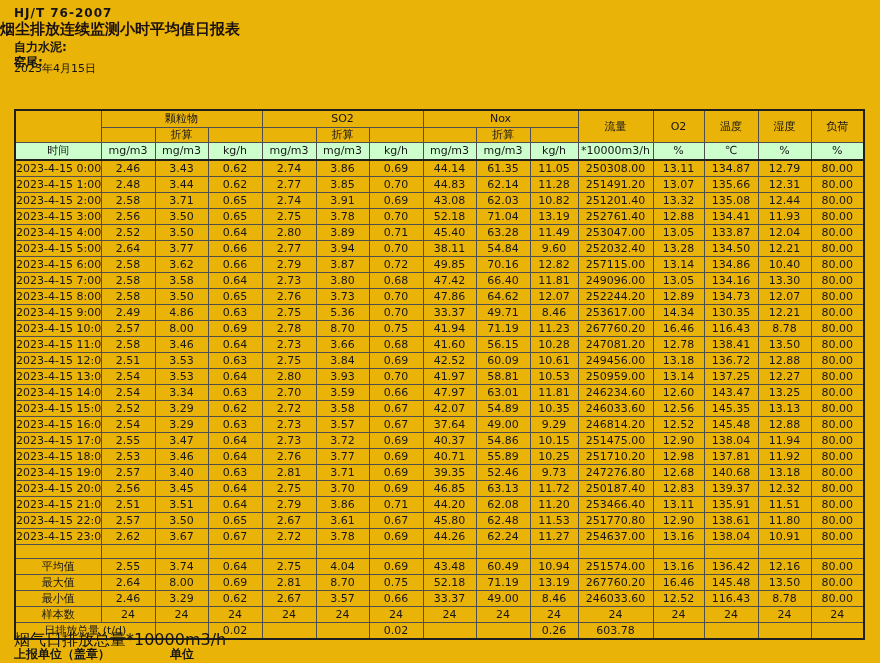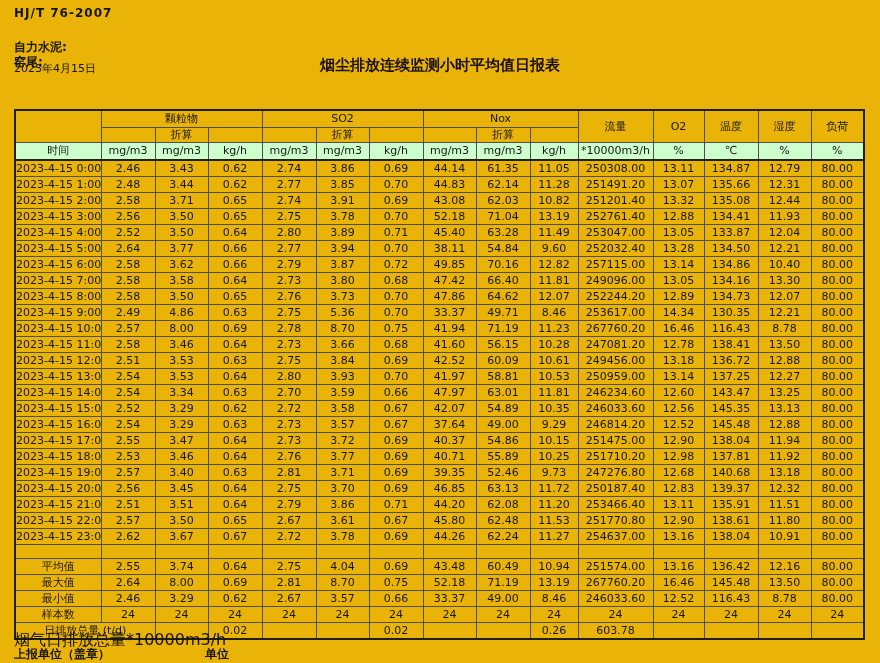--- a/index.html
+++ b/index.html
@@ -2,21 +2,21 @@
 <html><head>
 <meta charset="utf-8">
 <style>
   html,body{margin:0;padding:0;background:#ffffff;}
   .page{
     position:relative;width:880px;height:663px;background:#eab308;
     font-family:"DejaVu Sans","Liberation Sans",sans-serif;color:#141414;
     overflow:hidden;
   }
   .standard{position:absolute;left:14px;top:6px;font-size:12px;font-weight:bold;letter-spacing:1px;}
-  .title{position:absolute;left:0;top:20px;width:880px;text-align:center;font-size:15px;font-weight:bold;color:#1a1010;margin-top:36px;}
+  .title{position:absolute;left:0;top:20px;width:880px;font-size:15px;font-weight:bold;color:#1a1010;}
   .company{position:absolute;left:14px;top:39px;font-size:12px;font-weight:bold;}
   .site{position:absolute;left:14px;top:54px;font-size:12px;font-weight:bold;}
   .date{position:absolute;left:14px;top:61px;width:849px;text-align:left;font-size:11px;}
   table.report{
     position:absolute;left:14px;top:77px;width:849px;
     border-collapse:collapse;table-layout:fixed;
     border:2px solid #1f1f1f;
     margin-top:32px;
   }
   table.report td{
@@ -28,21 +28,21 @@
   tr.sub-row td{height:14px;}
   tr.units-row td{background:#ccffcc;height:16px;border-bottom:2px solid #1f1f1f;}
   tr.data-row td{height:15px;}
   tr.spacer-row td{height:13px;}
   tr.summary-row td{height:15px;}
   tr.total-row td{height:15px;}
   td.o2{vertical-align:bottom;padding-bottom:1px;}
   td.total-label{text-align:left;padding-left:4px;}
   .footer-note{position:absolute;left:14px;top:630px;font-size:16px;}
   .footer-report-unit{position:absolute;left:14px;top:646px;font-size:12px;font-weight:bold;}
-  .footer-unit{position:absolute;left:170px;top:646px;font-size:12px;font-weight:bold;margin-left:35px;}
+  .footer-unit{position:absolute;left:170px;top:646px;font-size:12px;font-weight:bold;}
 </style>
 </head>
 <body>
 
 <div class="page">
   <div class="standard">HJ/T  76-2007</div>
   <div class="title">烟尘排放连续监测小时平均值日报表</div>
   <div class="company">自力水泥:</div>
   <div class="site">窑尾:</div>
   <div class="date">2023年4月15日</div>

